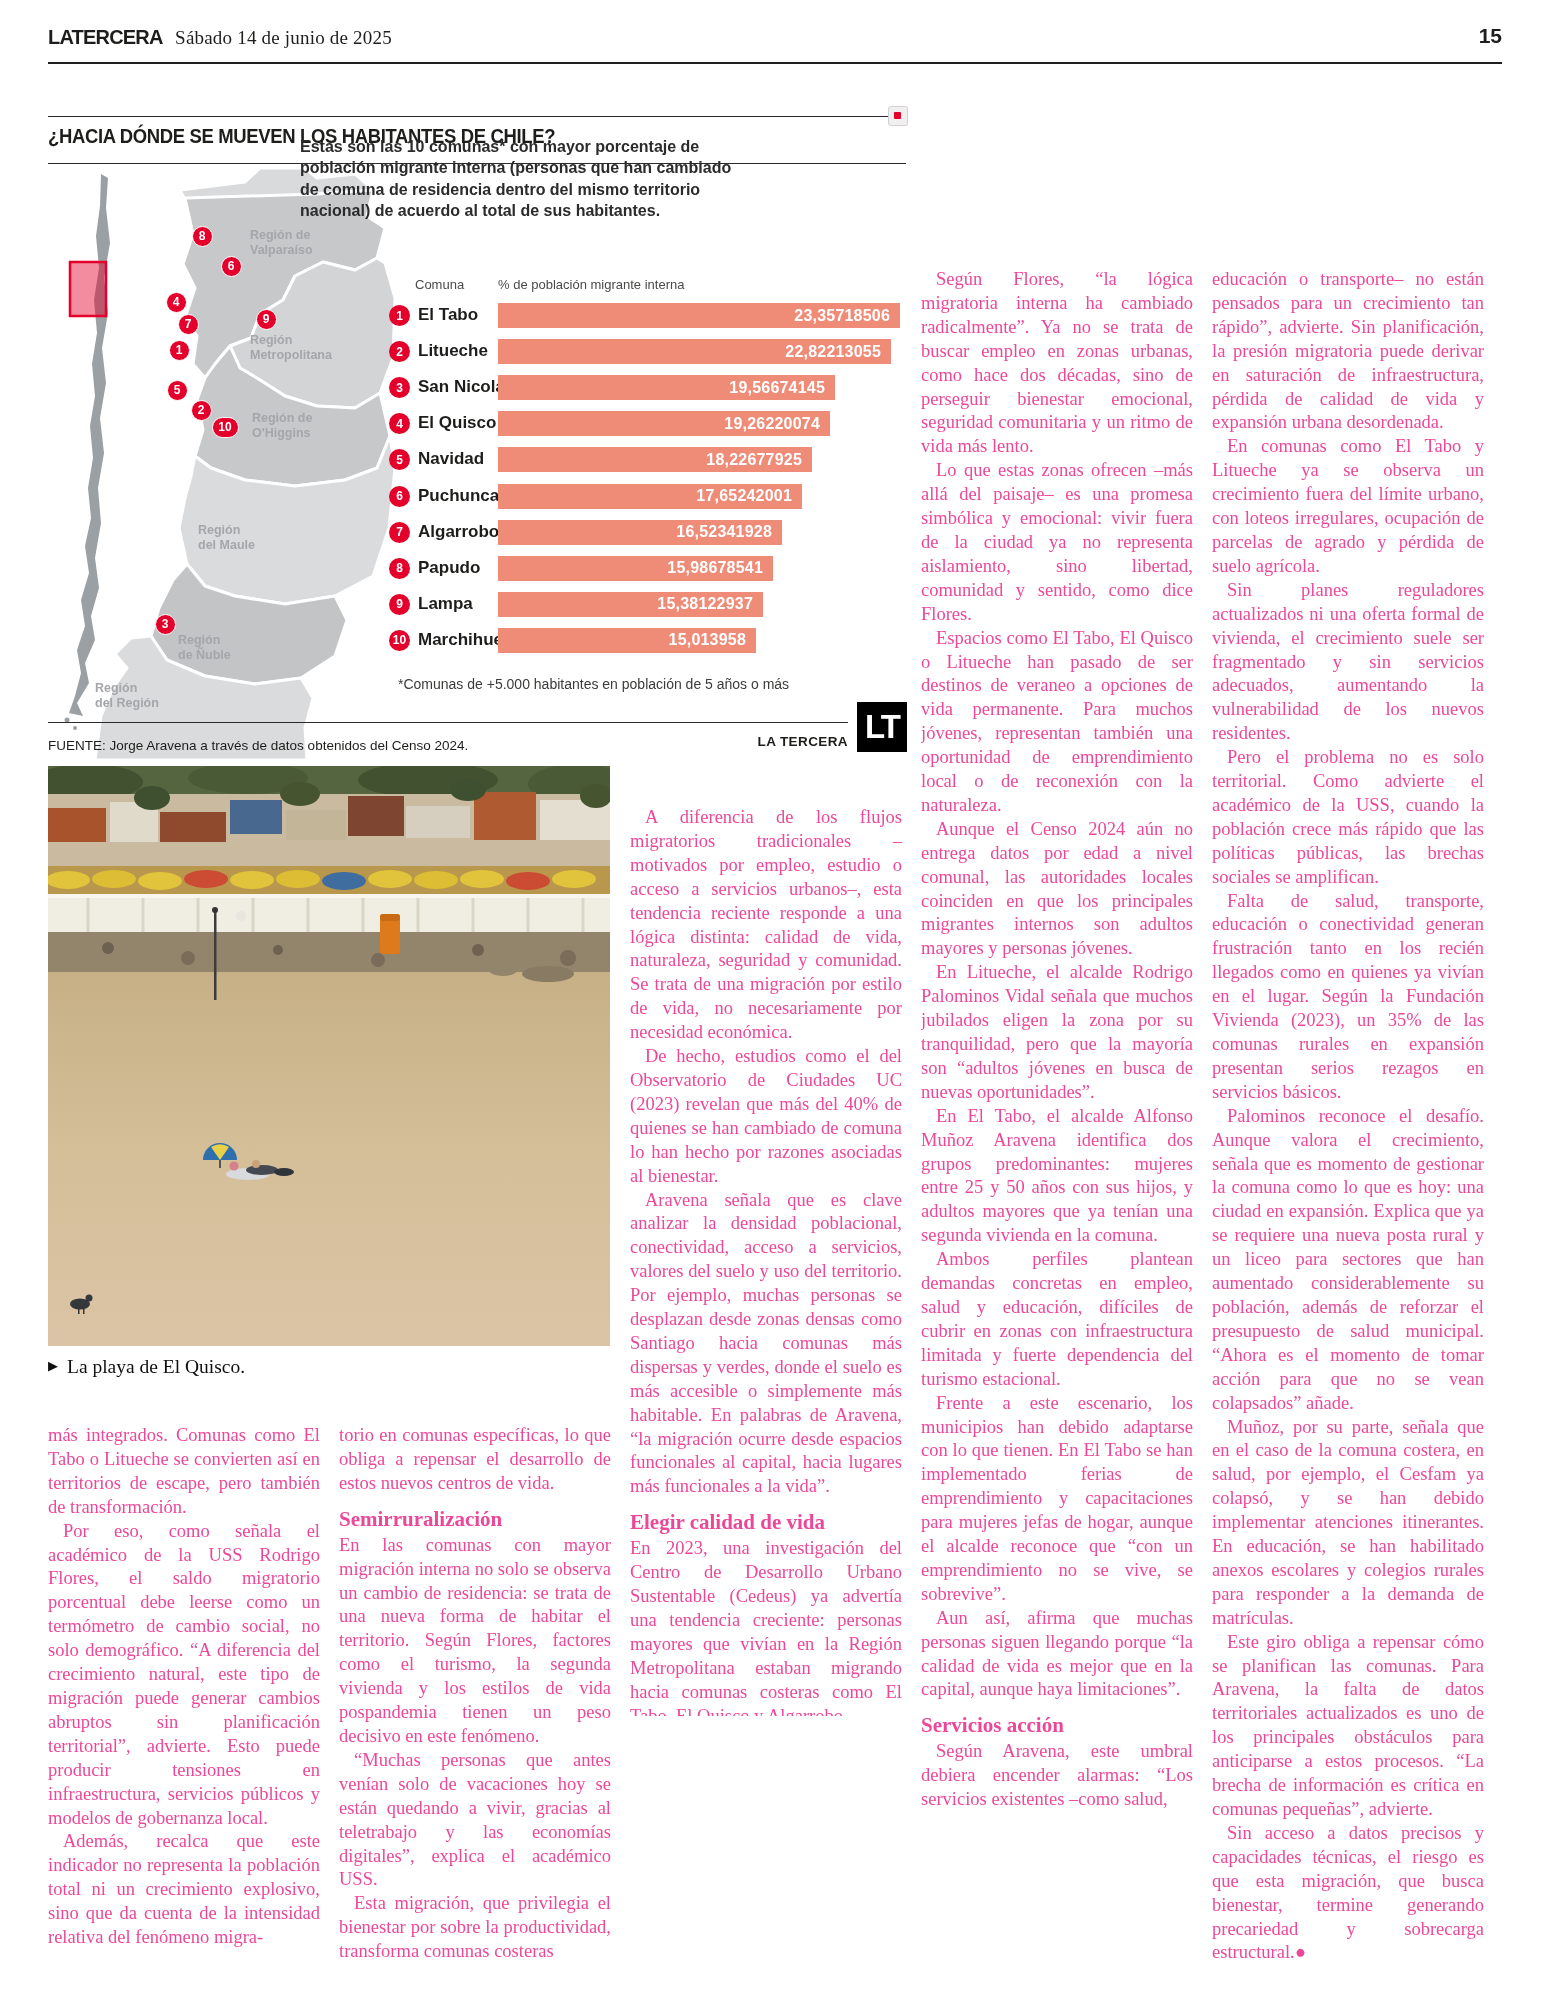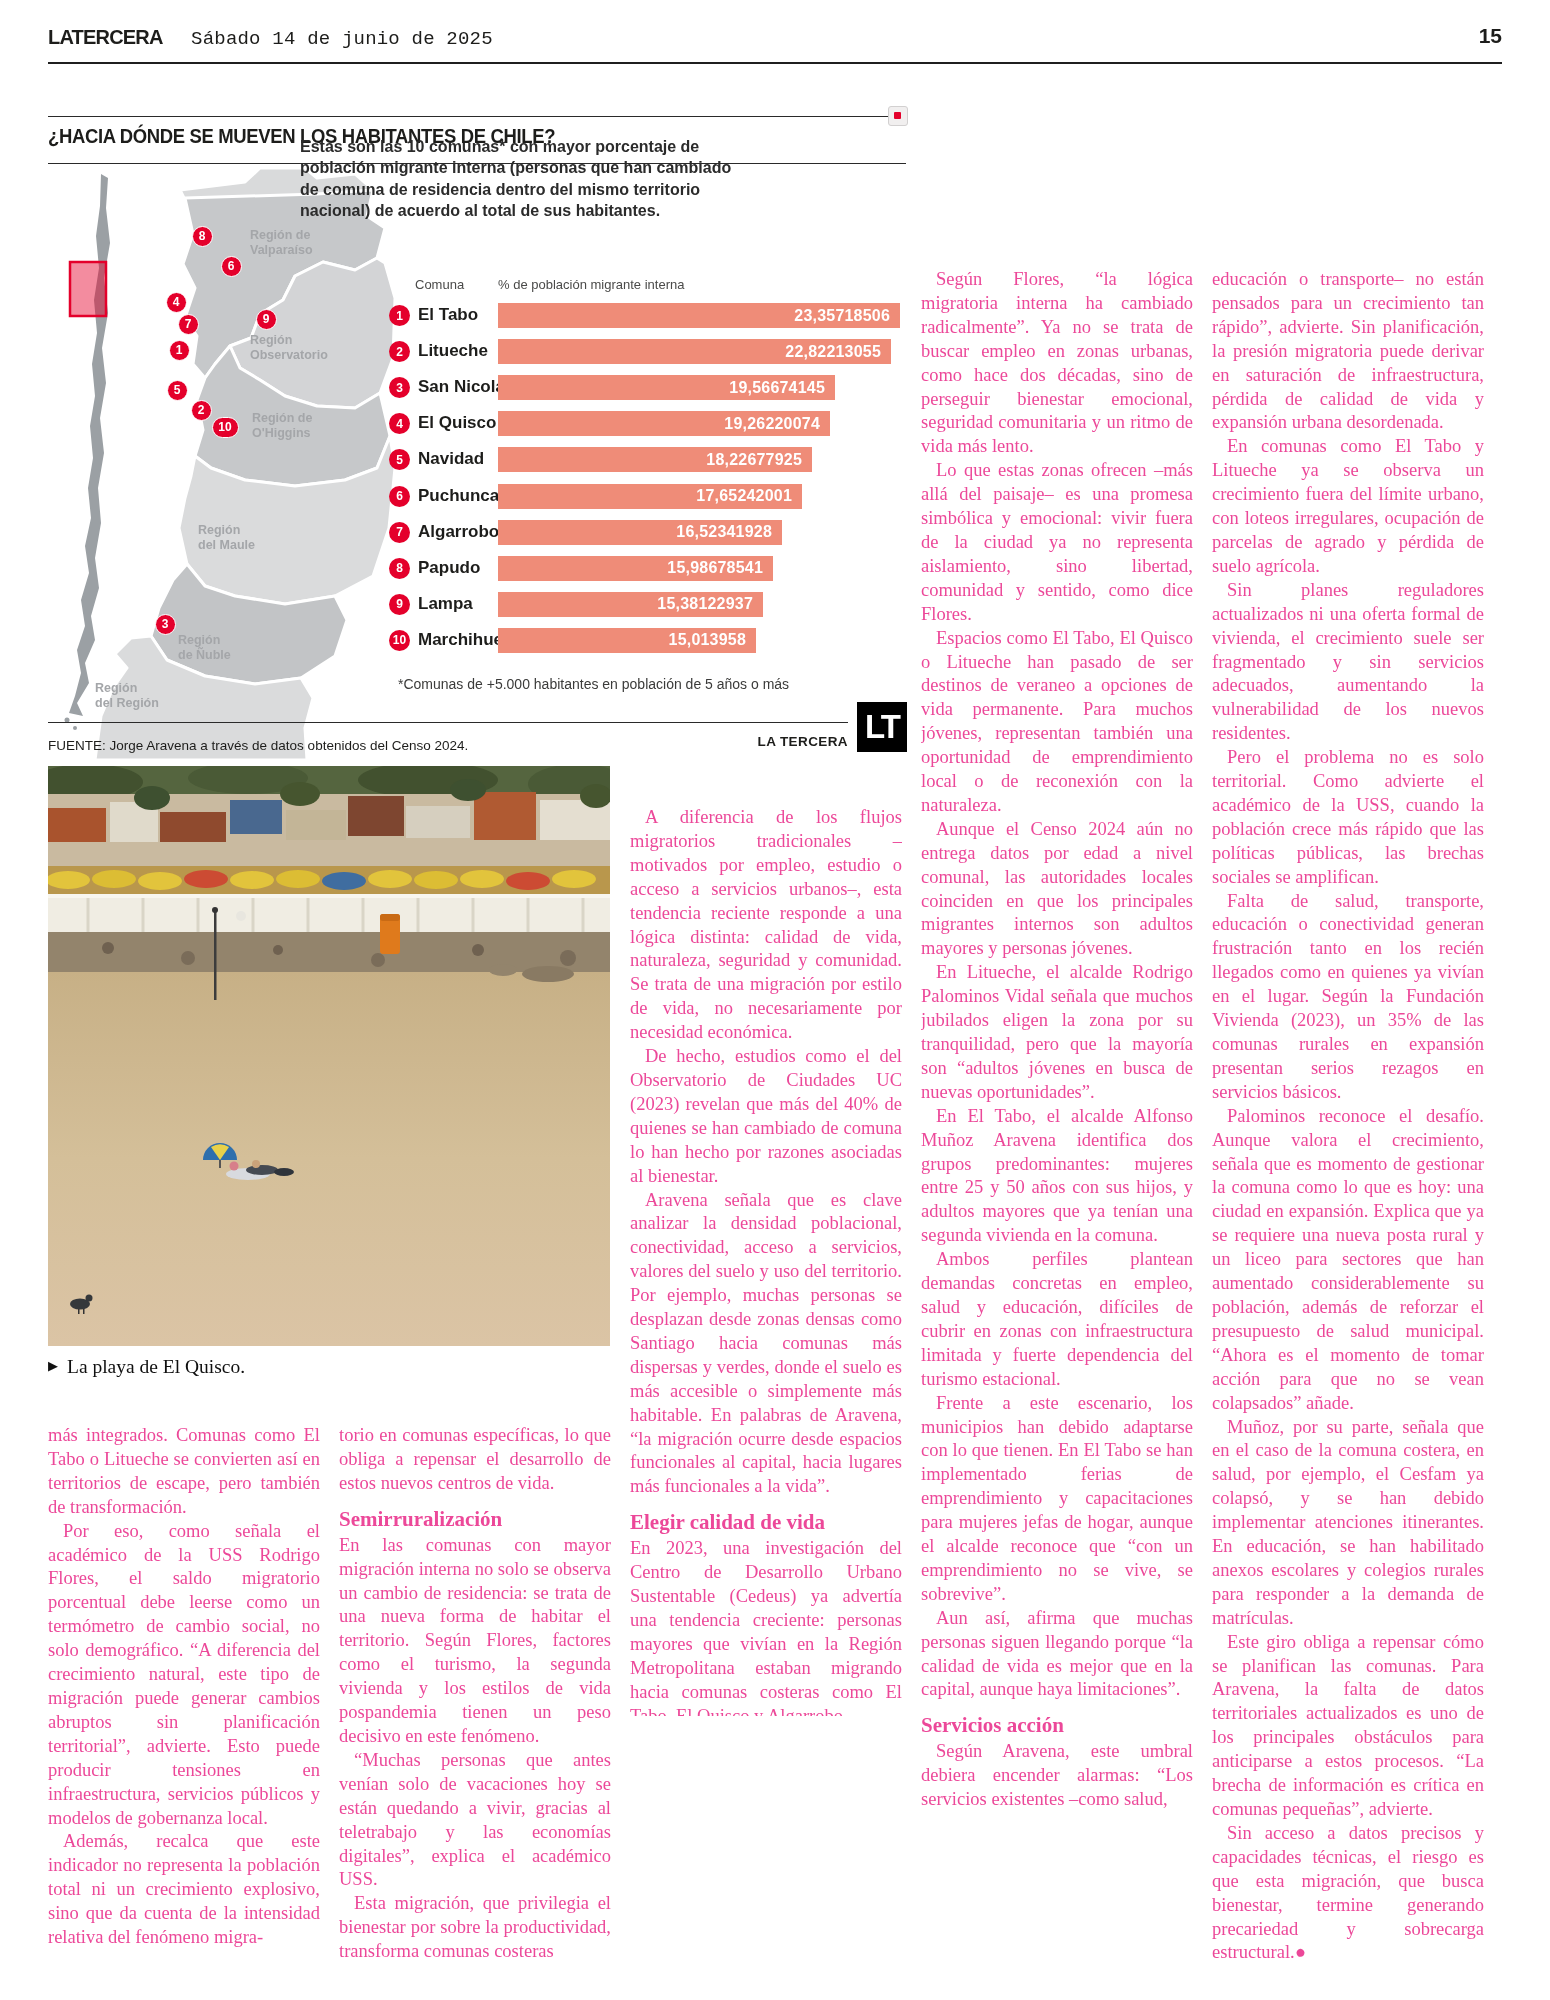--- a/index.html
+++ b/index.html
@@ -43,21 +43,21 @@
   .col p.flush{text-indent:0;}
   .col h3{margin:11px 0 2px 0;font-size:21px;line-height:25px;font-family:"Liberation Serif",serif;}
 </style>
 </head>
 <body>
 
 <div class="page">
 
   <div class="abs" style="left:48px;top:26px;">
     <span class="masthead">LATERCERA</span>
-    <span class="hdr-date" style="margin-left:24px;font-family:Liberation Mono, monospace;">Sábado 14 de junio de 2025</span>
+    <span class="hdr-date" style="margin-left:8px;">Sábado 14 de junio de 2025</span>
   </div>
   <div class="abs pagenum" style="right:48px;top:24px;">15</div>
   <div class="rule" style="left:48px;top:62px;width:1454px;"></div>
 
   <div class="rule thin" style="left:48px;top:116px;width:858px;"></div>
   <div class="corner-icon" style="left:888px;top:106px;">
       <span></span>
     </div>
   <div class="abs headline" style="left:48px;top:124px;">¿HACIA DÓNDE SE MUEVEN LOS HABITANTES DE CHILE?</div>
   <div class="rule thin" style="left:48px;top:163px;width:858px;"></div>
@@ -80,21 +80,21 @@
     </g>
   </svg>
 
   <div>
       <div class="region-label" style="left: 250px; top: 228px;">
         <span style="display: block;">Región de</span>
         <span style="display: block;">Valparaíso</span>
       </div>
       <div class="region-label" style="left: 250px; top: 333px;">
         <span style="display: block;">Región</span>
-        <span style="display: block;">Observatorio</span>
+        <span style="display: block;">Metropolitana</span>
       </div>
       <div class="region-label" style="left: 252px; top: 411px;">
         <span style="display: block;">Región de</span>
         <span style="display: block;">O'Higgins</span>
       </div>
       <div class="region-label" style="left: 198px; top: 523px;">
         <span style="display: block;">Región</span>
         <span style="display: block;">del Maule</span>
       </div>
       <div class="region-label" style="left: 178px; top: 633px;">

